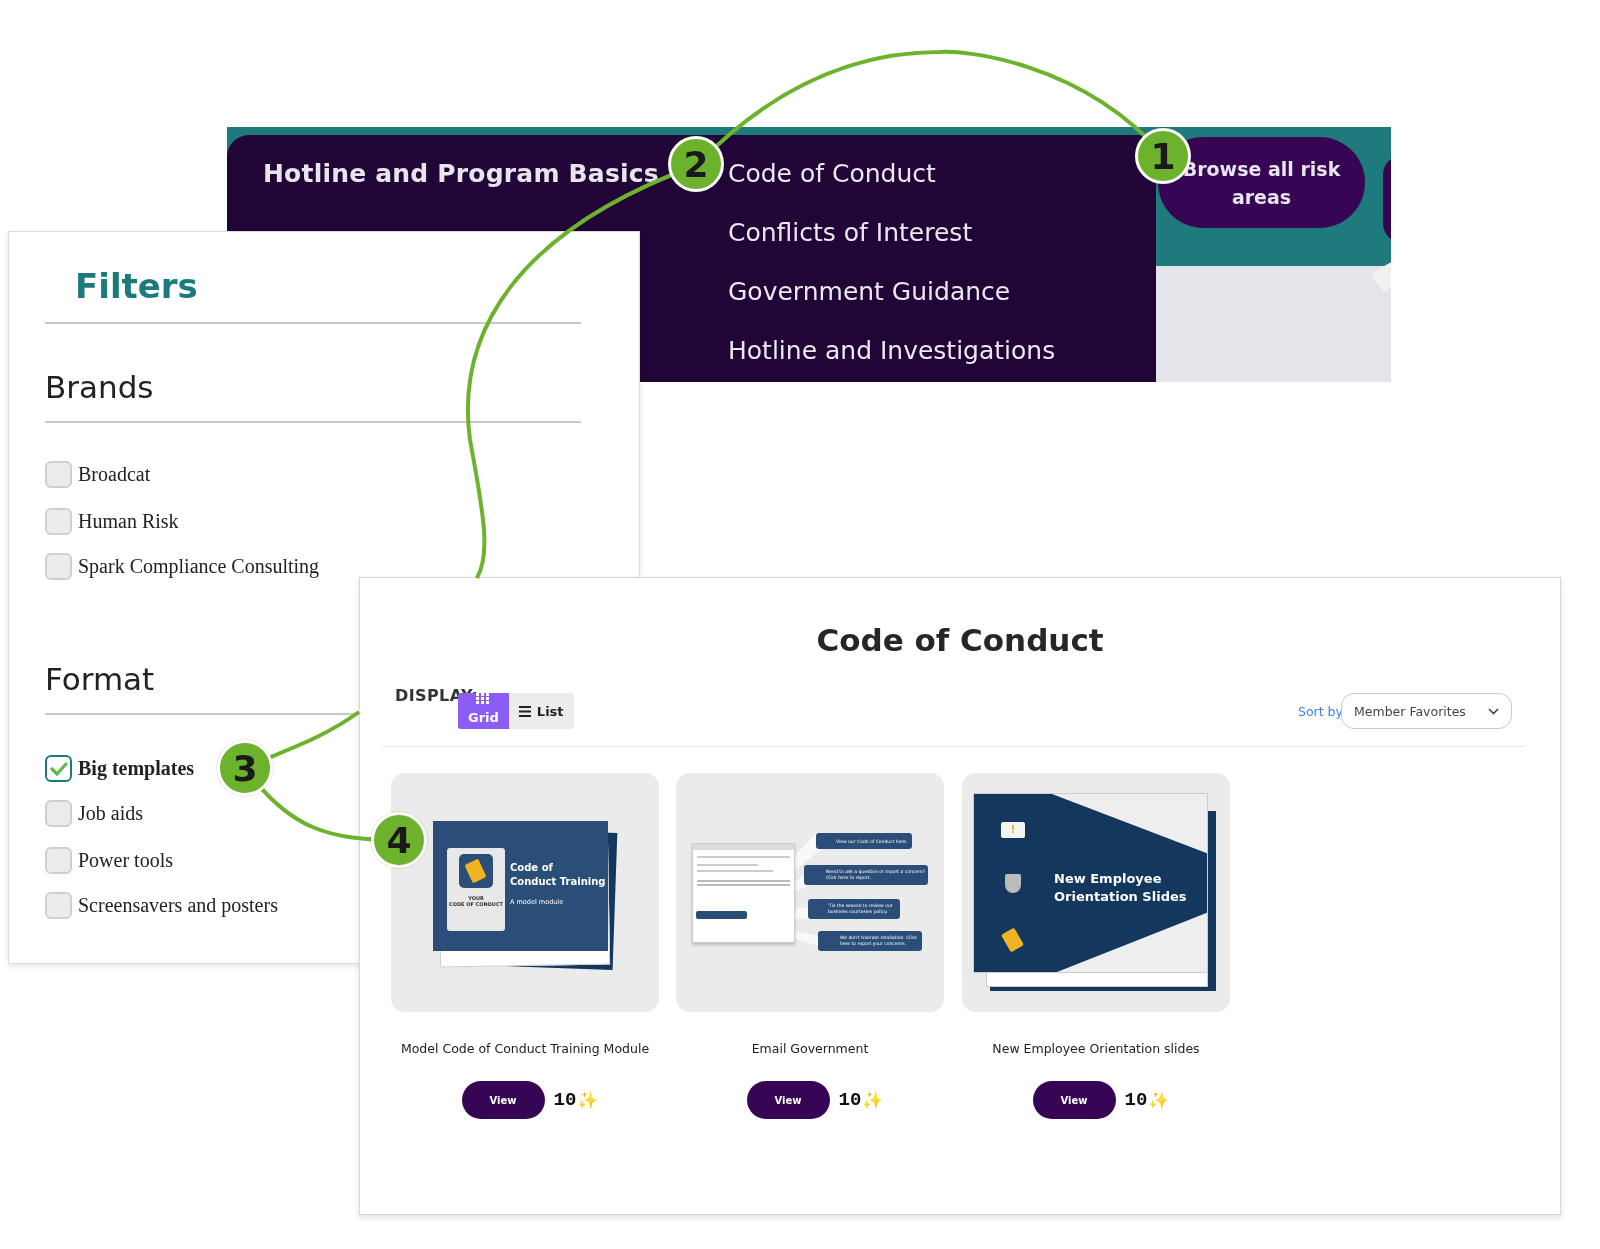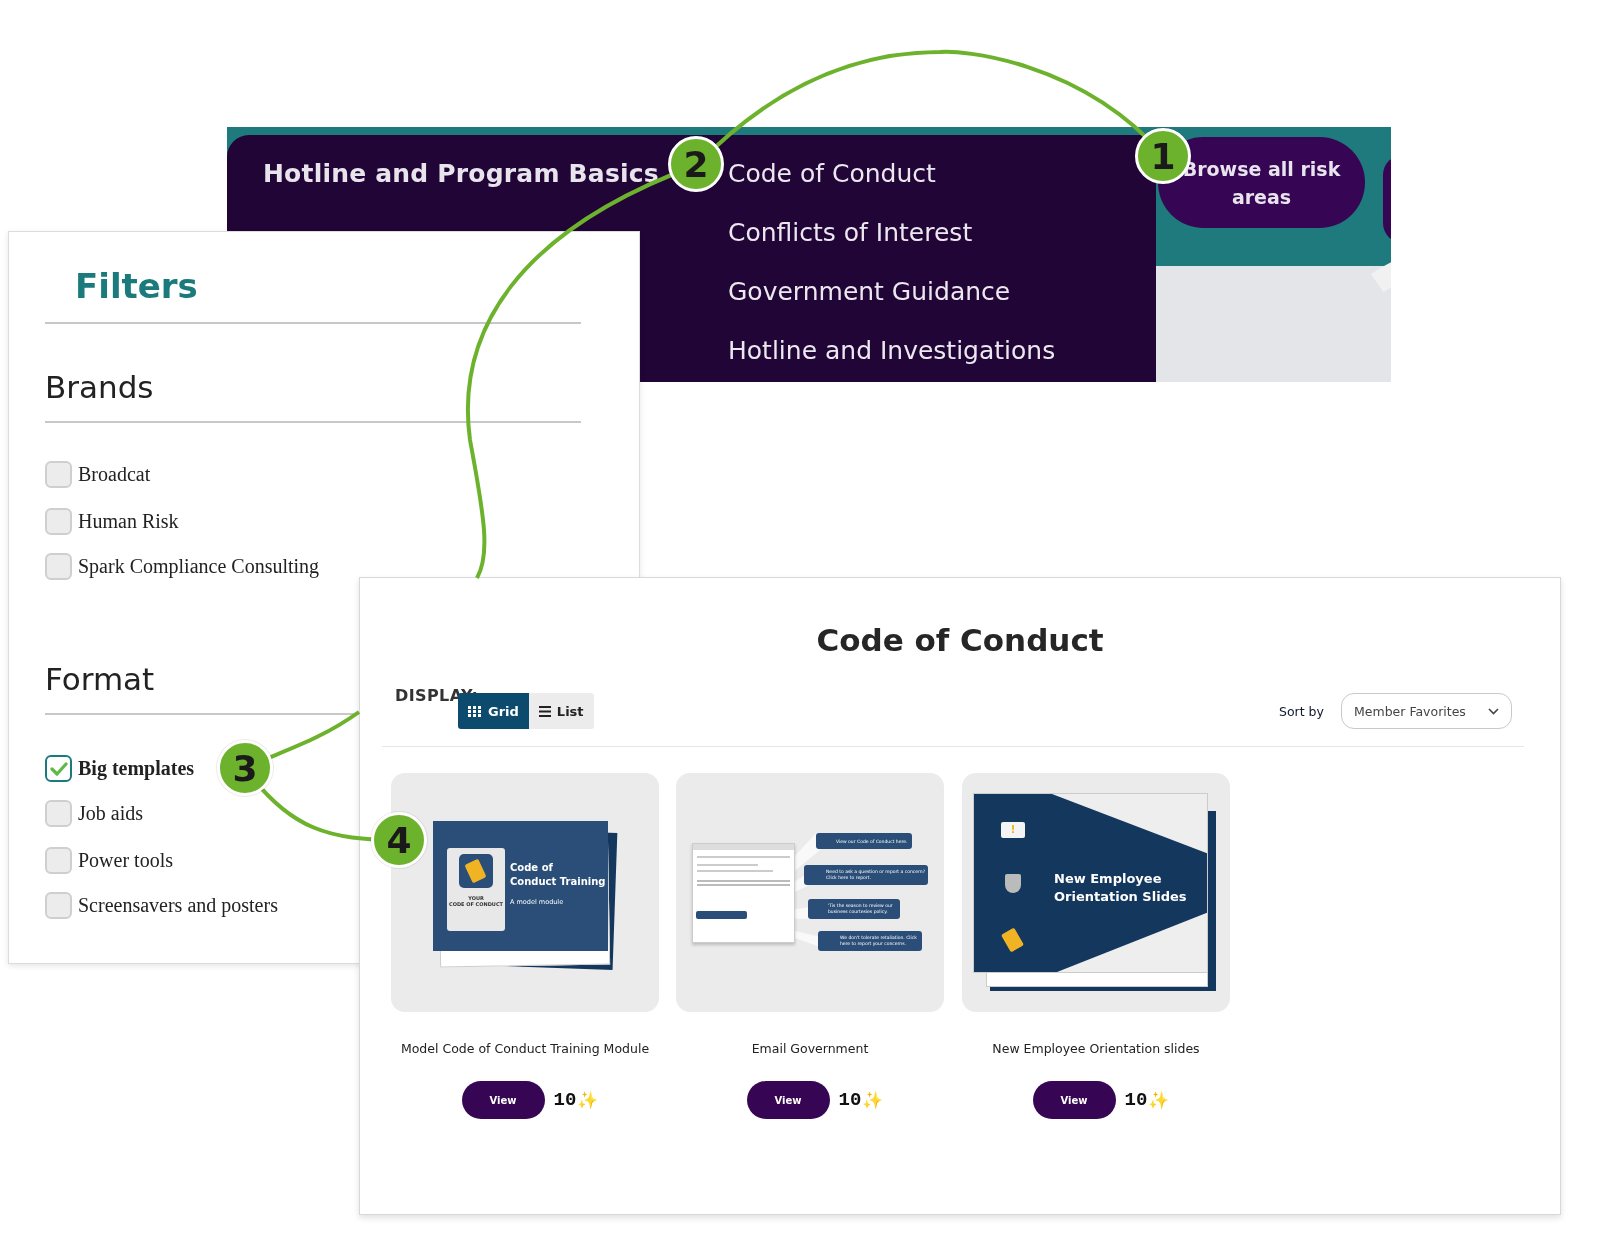--- a/index.html
+++ b/index.html
@@ -27,23 +27,23 @@
   .checkbox.checked { border-color: #1b7a7c; background: #fff; }
   .check-label { font-size: 20px; color: #222; }
   .check-label.bold { font-weight: bold; }
 
   
   .results-panel { position: absolute; left: 359px; top: 577px; width: 1202px; height: 638px; background: #fff; border: 1px solid #d8d8d8; box-shadow: 0 3px 6px rgba(0,0,0,0.12); }
   .page-title { position: absolute; left: 0; top: 44px; width: 100%; text-align: center; font-size: 31px; font-weight: bold; color: #262626; }
   .display-label { position: absolute; left: 35px; top: 108px; font-size: 16px; font-weight: bold; color: #333; letter-spacing: 0.4px; }
   .view-toggle { position: absolute; left: 98px; top: 115px; height: 36px; display: flex; }
   .toggle-btn { display: flex; align-items: center; gap: 6px; padding: 0 10px; font-size: 13px; font-weight: bold; cursor: pointer; }
-  .toggle-btn.active { background: #0c4a6e; color: #fff; border-radius: 3px 0 0 3px; }
+  .toggle-btn.active { background: #8b5cf6; color: #fff; border-radius: 3px 0 0 3px; flex-direction: column; }
   .toggle-btn.inactive { background: #ececec; color: #222; border-radius: 0 3px 3px 0; align-items: center; }
-  .sort-label { position: absolute; left: 919px; top: 126px; font-size: 12.5px; color: #0f172a; }
+  .sort-label { position: absolute; left: 938px; top: 126px; font-size: 12.5px; color: #3b82f6; }
   .sort-select { position: absolute; left: 981px; top: 115px; width: 171px; height: 36px; border: 1px solid #c9c9c9; border-radius: 13px; display: flex; align-items: center; justify-content: space-between; padding: 0 12px; font-size: 12.5px; color: #444; cursor: pointer; background: #fff; }
   .results-divider { position: absolute; left: 22px; top: 168px; width: 1142px; height: 1px; background: #e6e6e6; }
 
   .card { position: absolute; top: 195px; width: 268px; }
   .card-thumb { width: 268px; height: 239px; background: #ebebeb; border-radius: 14px; position: relative; overflow: hidden; cursor: pointer; }
   .card-title { text-align: center; font-size: 12.5px; color: #222; margin-top: 29px; height: 16px; }
   .card-actions { display: flex; justify-content: center; align-items: center; margin-top: 24px; gap: 9px; padding-left: 10px; }
   .view-btn { width: 83px; height: 38px; border-radius: 19px; background: #360553; color: #fff; font-size: 10px; font-weight: bold; display: flex; align-items: center; justify-content: center; cursor: pointer; }
   .score { font-size: 19px; font-weight: bold; color: #111; display: flex; align-items: center; font-family: Liberation Mono, monospace; }
   .sparkle { color: #f4c542; font-size: 17px; margin-left: 1px; }

